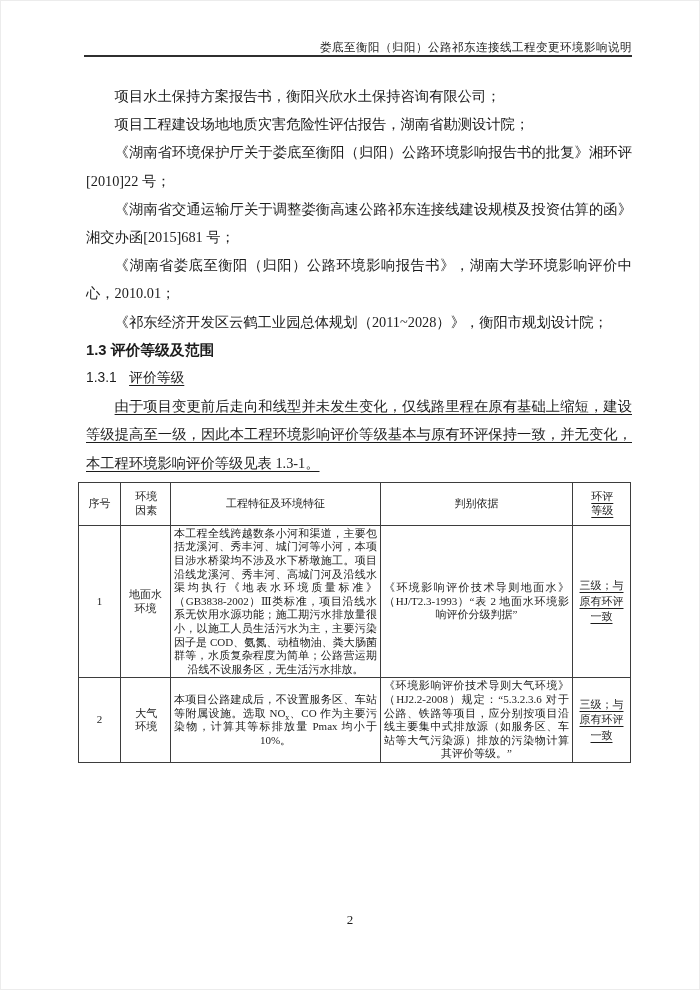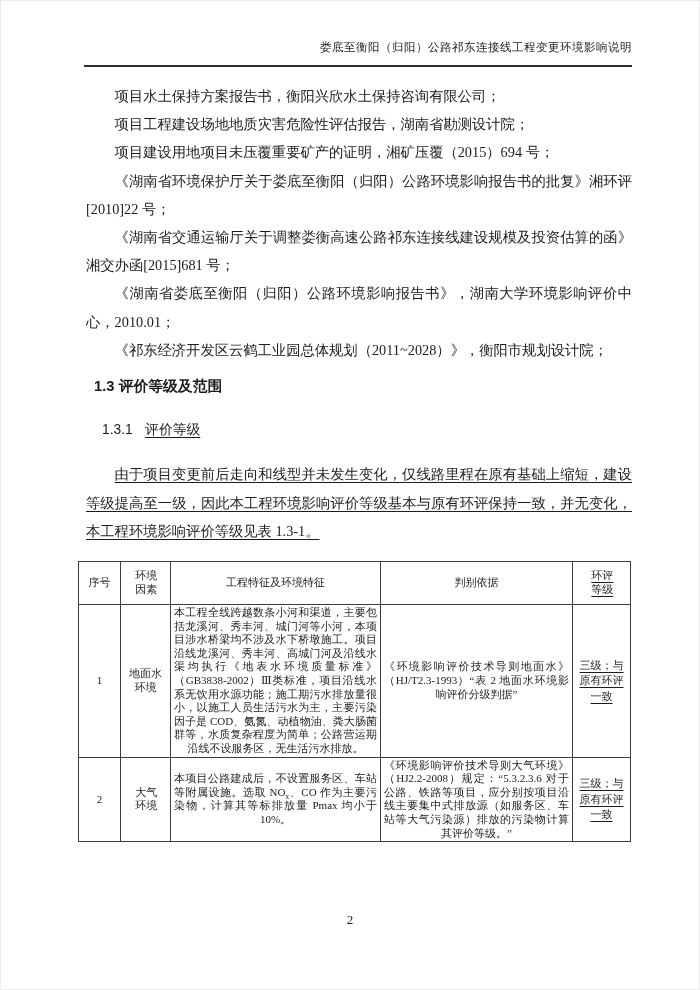--- a/index.html
+++ b/index.html
@@ -6,48 +6,48 @@
   body{
     width:700px;height:990px;background:#ffffff;
     font-family:"Liberation Serif","DejaVu Serif",serif;
     color:#1c1c1c;
   }
   .page{position:relative;width:700px;height:990px;overflow:hidden;background:#fff;box-shadow:inset 0 0 0 1px #ececec;}
 
   .header{
     position:absolute;left:84px;right:68px;top:40px;
     text-align:right;font-size:11.5px;letter-spacing:.5px;
-    padding-bottom:10px;border-bottom:2px solid #2f2f2f;color:#222;
+    padding-bottom:0;border-bottom:2px solid #2f2f2f;color:#222;
   }
 
   .content{
     position:absolute;left:86px;top:82px;width:546px;
     font-size:14.3px;line-height:28.2px;text-align:justify;
   }
   .para{margin:0;text-indent:2em;}
   .sec{
-    margin:8px;font-size:14.8px;font-weight:600;
+    margin:0;font-size:14.8px;font-weight:600;
     font-family:"Liberation Sans","DejaVu Sans",sans-serif;
     line-height:28.2px;
   }
   .subsec{
-    margin:16px;font-size:13.8px;font-weight:500;
+    margin:0;font-size:13.8px;font-weight:500;
     font-family:"Liberation Sans","DejaVu Sans",sans-serif;
     line-height:28.2px;
   }
   .subsec .title{margin-left:.9em;}
   .u{text-decoration:underline;text-underline-offset:3px;text-decoration-thickness:1px;}
 
   .tbl-title{
     text-align:center;font-weight:bold;font-size:13.5px;
     line-height:24px;margin-top:3px;
   }
 
   table.grade-table{
-    border-collapse:collapse;margin-left:-8px;margin-top:16px;
+    border-collapse:collapse;margin-left:-8px;margin-top:5px;
     width:552px;font-size:11px;line-height:13.6px;table-layout:fixed;
     color:#1c1c1c;
   }
   .grade-table td,.grade-table th{
     border:1px solid #3d3d3d;padding:1px 3px;vertical-align:middle;font-weight:normal;
   }
   .grade-table tr.hdr th{height:40px;text-align:center;}
   tr.r1{height:128px;}
   tr.r2{height:78px;}
   .c{text-align:center;}
@@ -67,21 +67,20 @@
 
 <div class="page">
 
   <div class="header">
     <span>娄底至衡阳（归阳）公路祁东连接线工程变更环境影响说明</span>
   </div>
 
   <div class="content">
     <p class="para">项目水土保持方案报告书，衡阳兴欣水土保持咨询有限公司；</p>
     <p class="para">项目工程建设场地地质灾害危险性评估报告，湖南省勘测设计院；</p>
-    <p class="para">项目建设用地项目未压覆重要矿产的证明，湘矿压覆（2015）694 号；</p>
     <p class="para">《湖南省环境保护厅关于娄底至衡阳（归阳）公路环境影响报告书的批复》湘环评[2010]22 号；</p>
     <p class="para">《湖南省交通运输厅关于调整娄衡高速公路祁东连接线建设规模及投资估算的函》湘交办函[2015]681 号；</p>
     <p class="para">《湖南省娄底至衡阳（归阳）公路环境影响报告书》，湖南大学环境影响评价中心，2010.01；</p>
     <p class="para">《祁东经济开发区云鹤工业园总体规划（2011~2028）》，衡阳市规划设计院；</p>
 
     <h2 class="sec">1.3 评价等级及范围</h2>
 
     <div class="subsec">
       <span>1.3.1</span><span class="title u">评价等级</span>
     </div>

